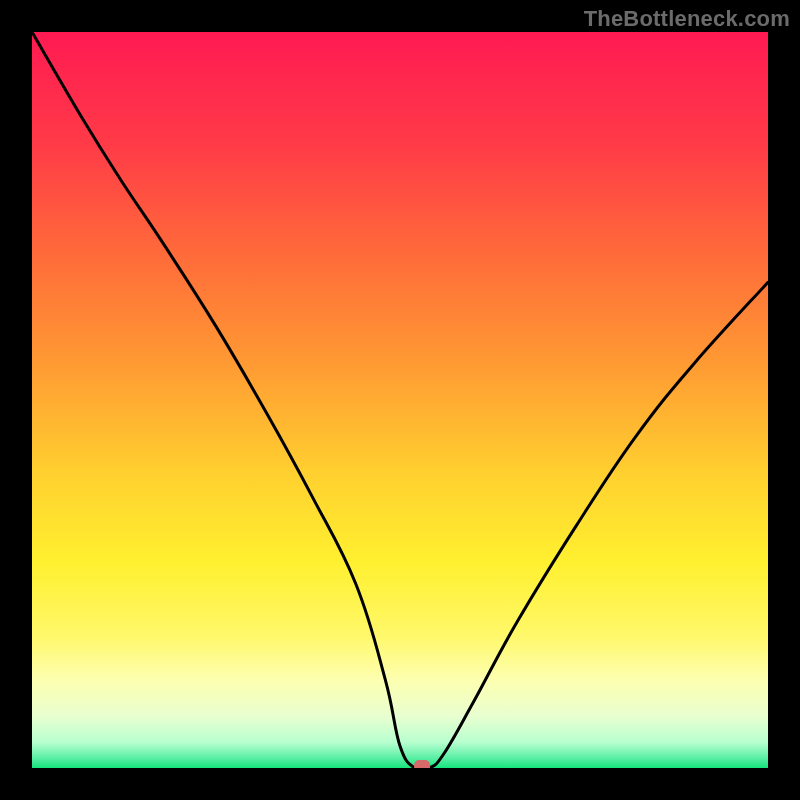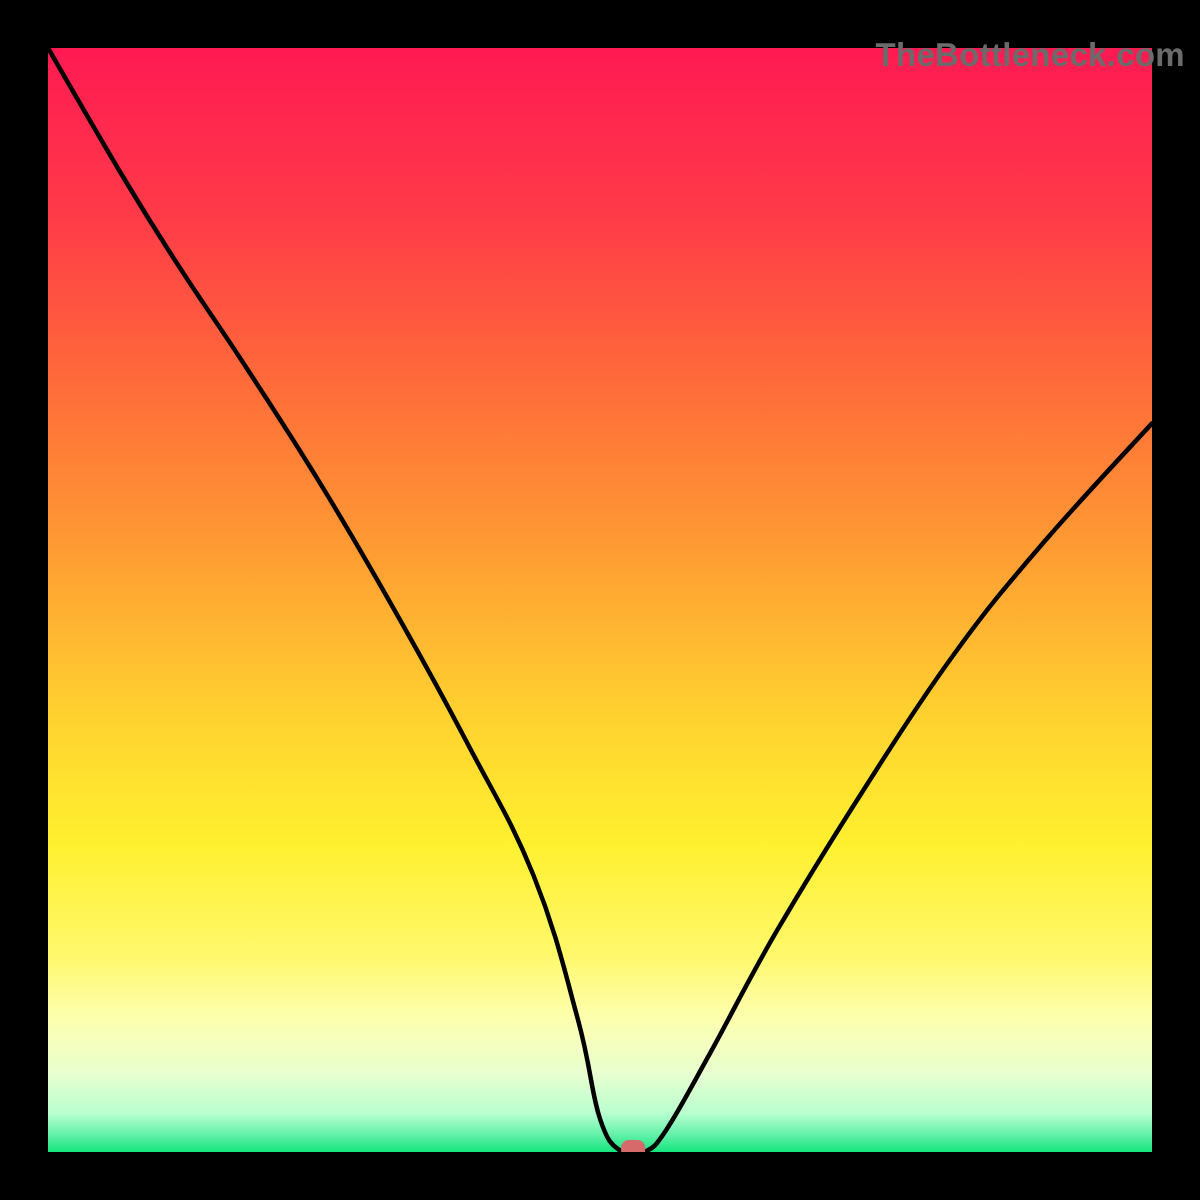--- a/index.html
+++ b/index.html
@@ -19,21 +19,21 @@
   .plot-area {
     position: absolute;
     left: 32px;
     top: 32px;
     width: 736px;
     height: 736px;
     overflow: hidden;
   }
   .watermark {
     position: absolute;
-    top: 24px;
+    top: 6px;
     right: 10px;
     font-family: Arial, Helvetica, sans-serif;
     font-size: 22px;
     font-weight: 600;
     color: #6b6b6b;
     letter-spacing: 0.2px;
   }
   svg {
     display: block;
   }

